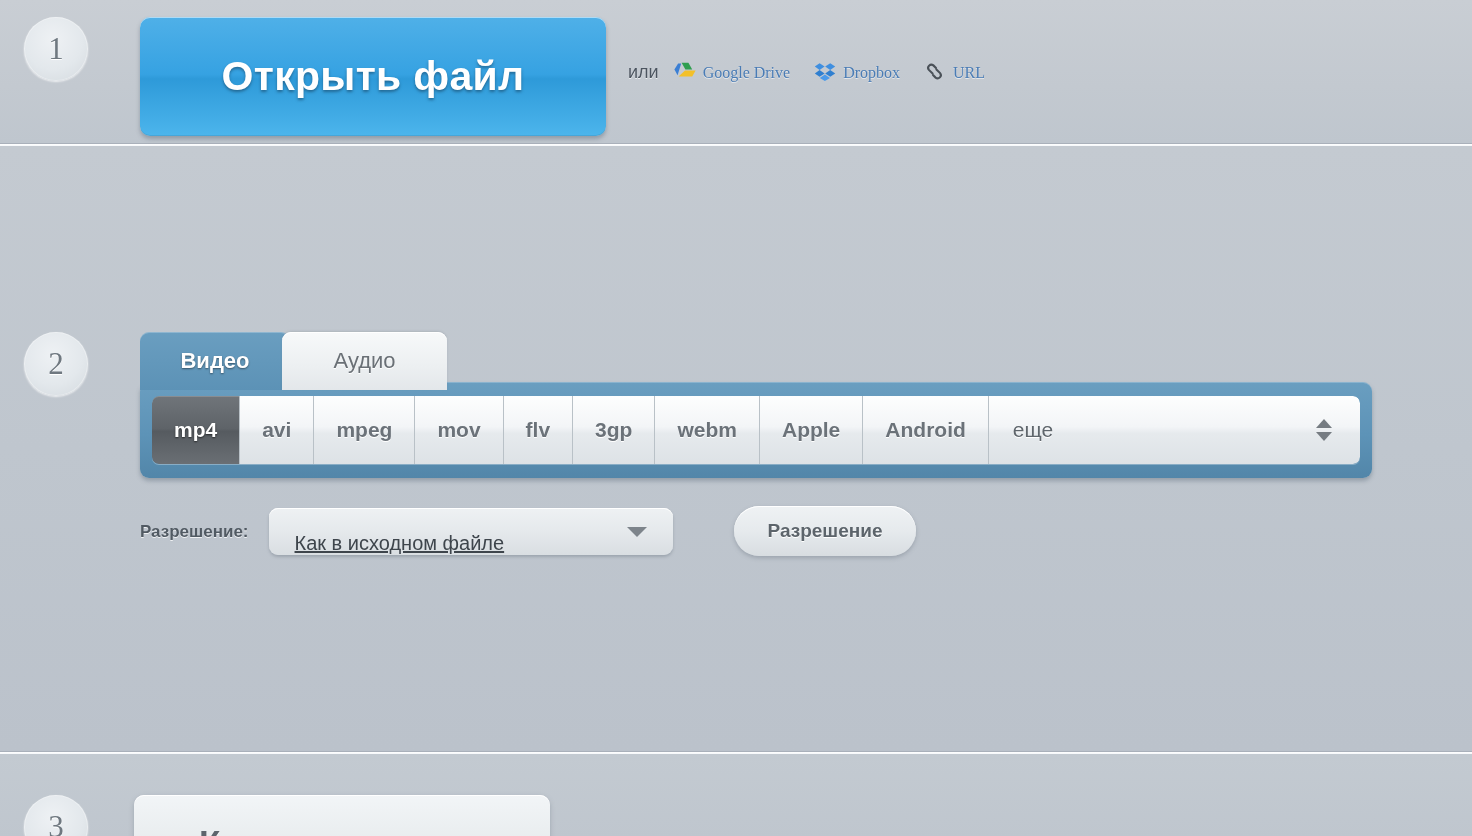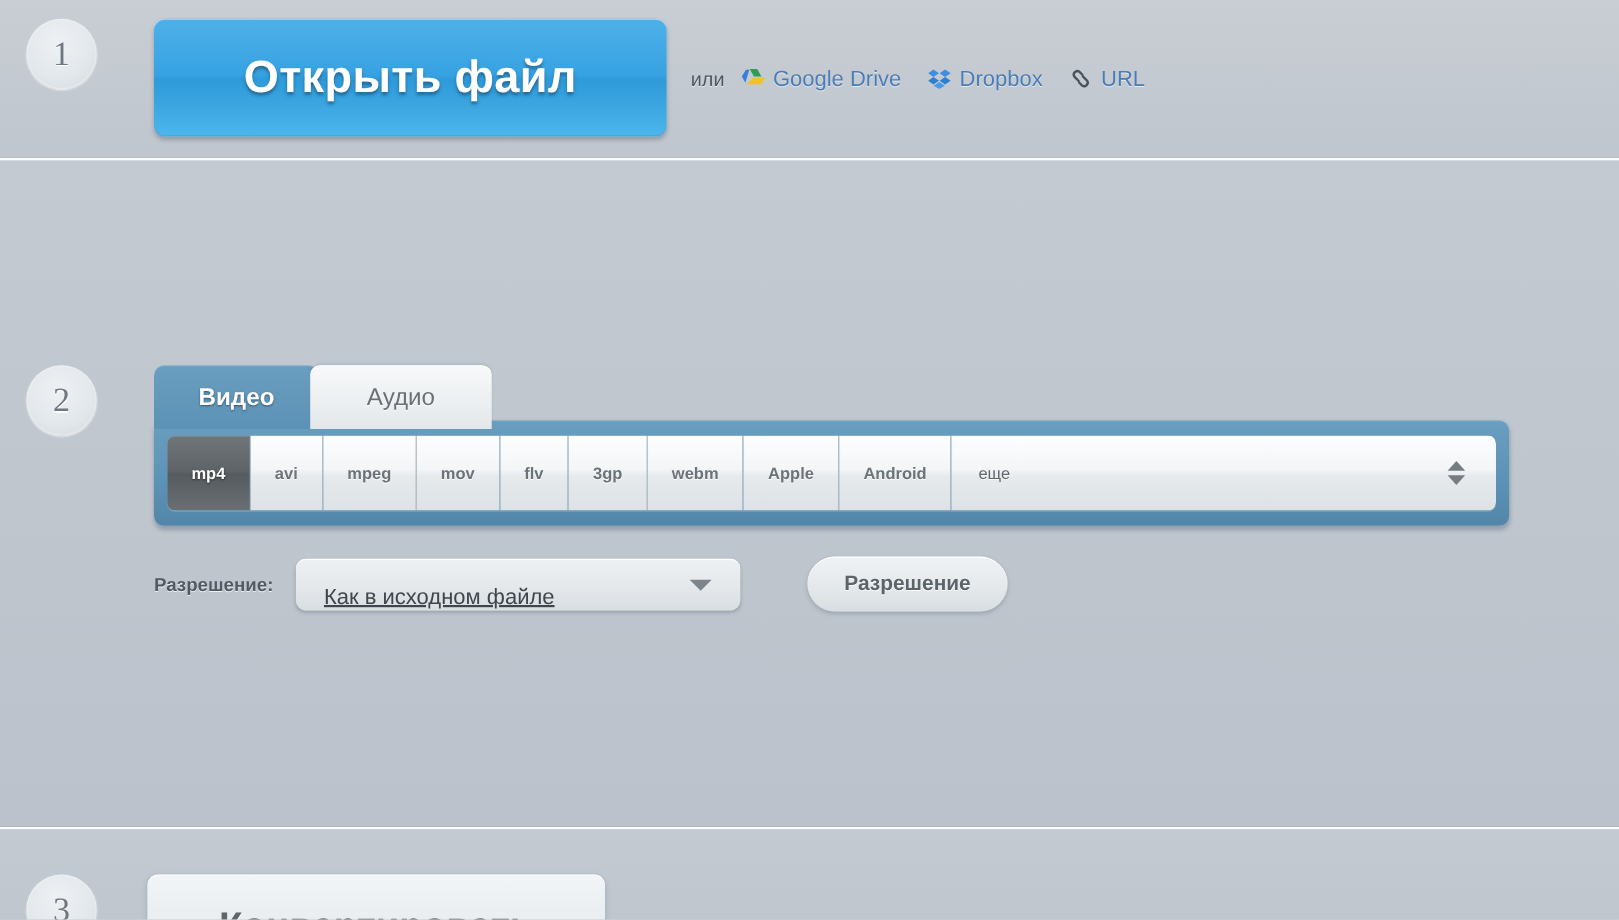--- a/index.html
+++ b/index.html
@@ -63,21 +63,21 @@
   #step1-circle { left: 24px; top: 17px; }
   #step2-circle { left: 24px; top: 186px; }
   #step3-circle { left: 24px; top: 41px; }
 
   
   .open-btn {
     position: absolute;
     left: 140px;
     top: 17px;
     width: 466px;
-    height: 107px;
+    height: 119px;
     border: none;
     border-radius: 10px;
     cursor: pointer;
     background: linear-gradient(180deg, #4fb0e8 0%, #36a2e2 48%, #2e9ad9 52%, #4cb5ec 100%);
     box-shadow: 0 3px 4px rgba(90,105,120,0.45),
                 inset 0 1px 0 rgba(255,255,255,0.55),
                 inset 0 -1px 0 rgba(0,0,0,0.08);
     color: #ffffff;
     font-size: 41px;
     font-weight: bold;
@@ -97,28 +97,29 @@
     height: 28px;
   }
   .ili {
     color: #4c5560;
     font-size: 18px;
     text-shadow: 0 1px 0 rgba(255,255,255,0.7);
     margin-right: 5px;
   }
   .cloud-link {
     display: inline-flex;
-    align-items: center;
+    align-items: flex-end;
     gap: 7px;
     color: #4a7cb5;
-    font-size: 20px;
+    font-size: 16px;
     text-decoration: none;
     cursor: pointer;
     margin-right: 14px;
     text-shadow: 0 1px 0 rgba(255,255,255,0.6);
+    font-family: Liberation Serif, serif;
   }
   .cloud-link:last-child { margin-right: 16px; }
   .ic { display: inline-block; line-height: 0; }
 
   
   .tabs {
     position: absolute;
     left: 140px;
     top: 186px;
     height: 58px;
@@ -178,21 +179,21 @@
     overflow: hidden;
     box-shadow: 0 1px 0 rgba(255,255,255,0.3);
   }
   .fmt {
     position: relative;
     box-sizing: border-box;
     display: flex;
     align-items: center;
     justify-content: center;
     padding: 0 22px;
-    font-size: 15px;
+    font-size: 21px;
     font-weight: bold;
     cursor: pointer;
     border: none;
     border-right: 1px solid #b9c1c7;
     background: linear-gradient(180deg, #fdfefe 0%, #f3f5f7 45%, #e6eaed 55%, #dde2e6 100%);
     color: #6b7279;
     text-shadow: 0 1px 0 #ffffff;
     font-family: "Liberation Sans", sans-serif;
     white-space: nowrap;
   }

